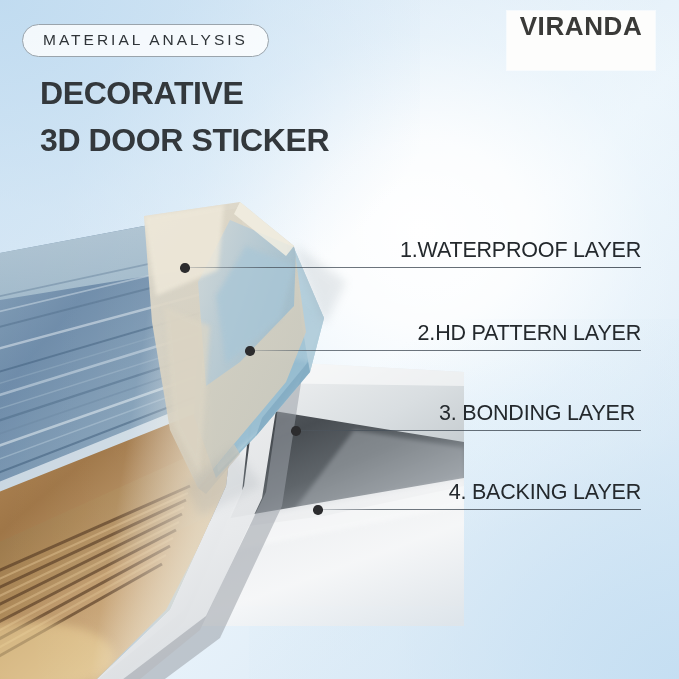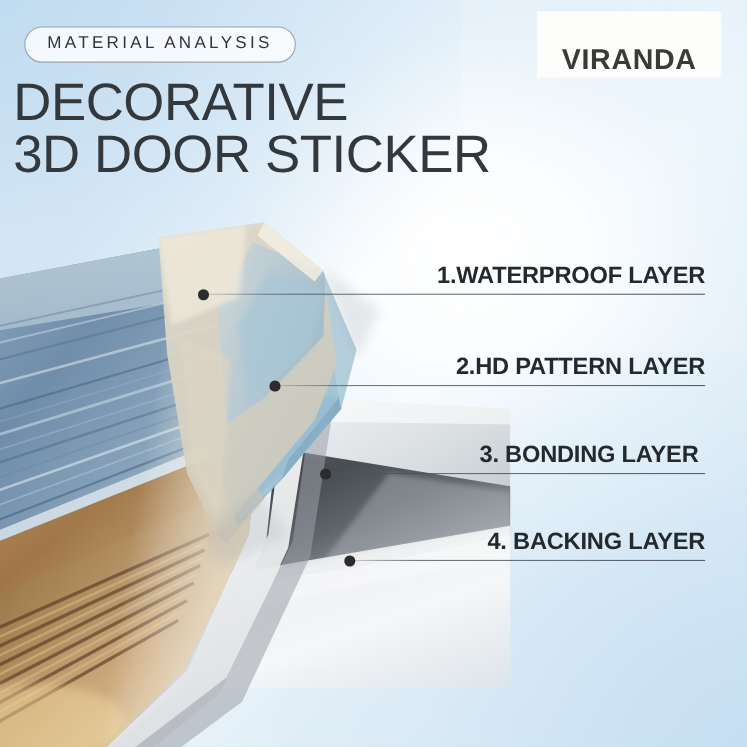--- a/index.html
+++ b/index.html
@@ -47,37 +47,37 @@
     background: rgba(255,255,255,0.80);
     font-size: 15.5px;
     letter-spacing: 3.0px;
     color: #2f3438;
     font-weight: 400;
     white-space: nowrap;
     line-height: 1;
   }
   .headline {
     position: absolute;
-    left: 12px; top: 70px;
+    left: 40px; top: 70px;
     color: #33383c;
-    font-weight: 400;
-    font-size: 48px;
+    font-weight: 700;
+    font-size: 32px;
     line-height: 47px;
     letter-spacing: -0.4px;
     white-space: nowrap;
   }
   .headline div { display: block; }
 
   .brandbox {
     position: absolute;
     right: 24px; top: 11px;
-    width: 166px; height: 59px;
+    width: 148px; height: 59px;
     background: #fdfdfc;
     display: flex;
-    align-items: flex-end;
+    align-items: flex-start;
     justify-content: center;
     box-shadow: 0 0 0 1px rgba(255,255,255,0.6);
   }
   .brandbox span {
     font-size: 26px;
     font-weight: 700;
     color: #3a3a38;
     letter-spacing: 0.6px;
   }
 
@@ -92,21 +92,21 @@
   
   .callout {
     position: absolute;
     height: 0;
   }
   .callout .label {
     position: absolute;
     right: 0;
     bottom: 5px;
     color: #24292d;
-    font-weight: 700;
+    font-weight: 400;
     font-size: 21.5px;
     letter-spacing: -0.2px;
     white-space: nowrap;
     text-align: right;
   }
   .callout .rule {
     position: absolute;
     right: 0;
     bottom: 0;
     height: 1px;

